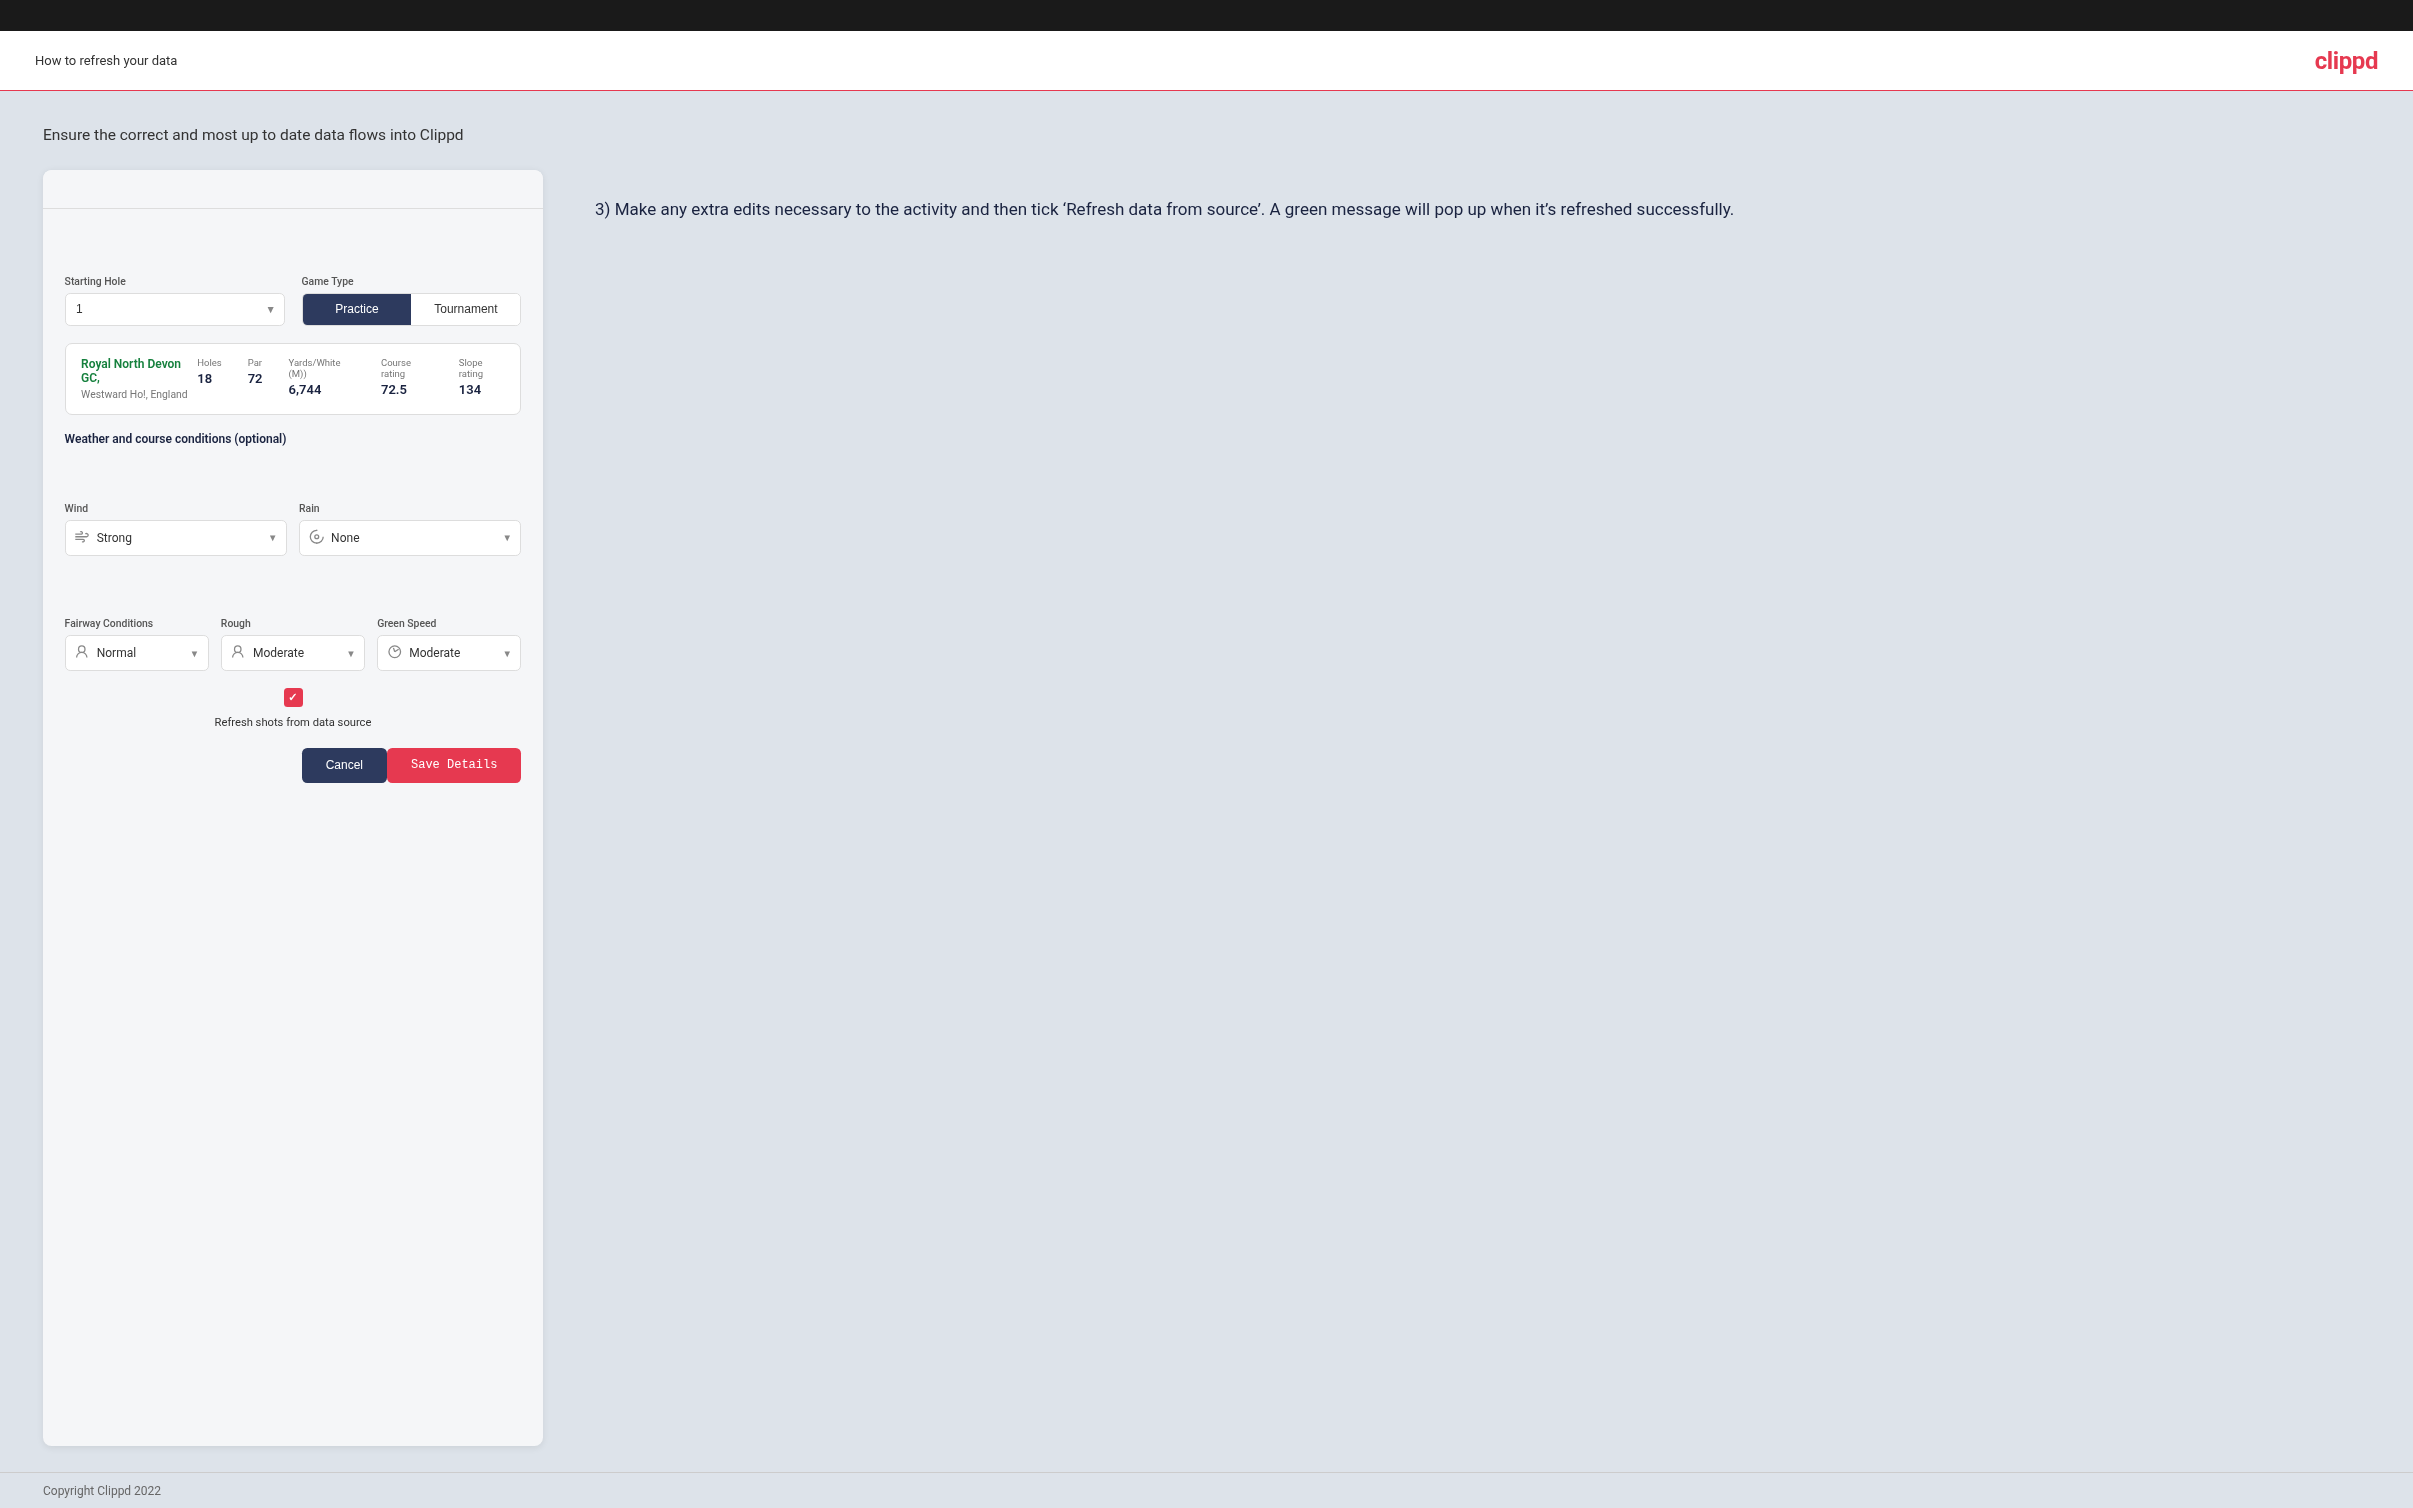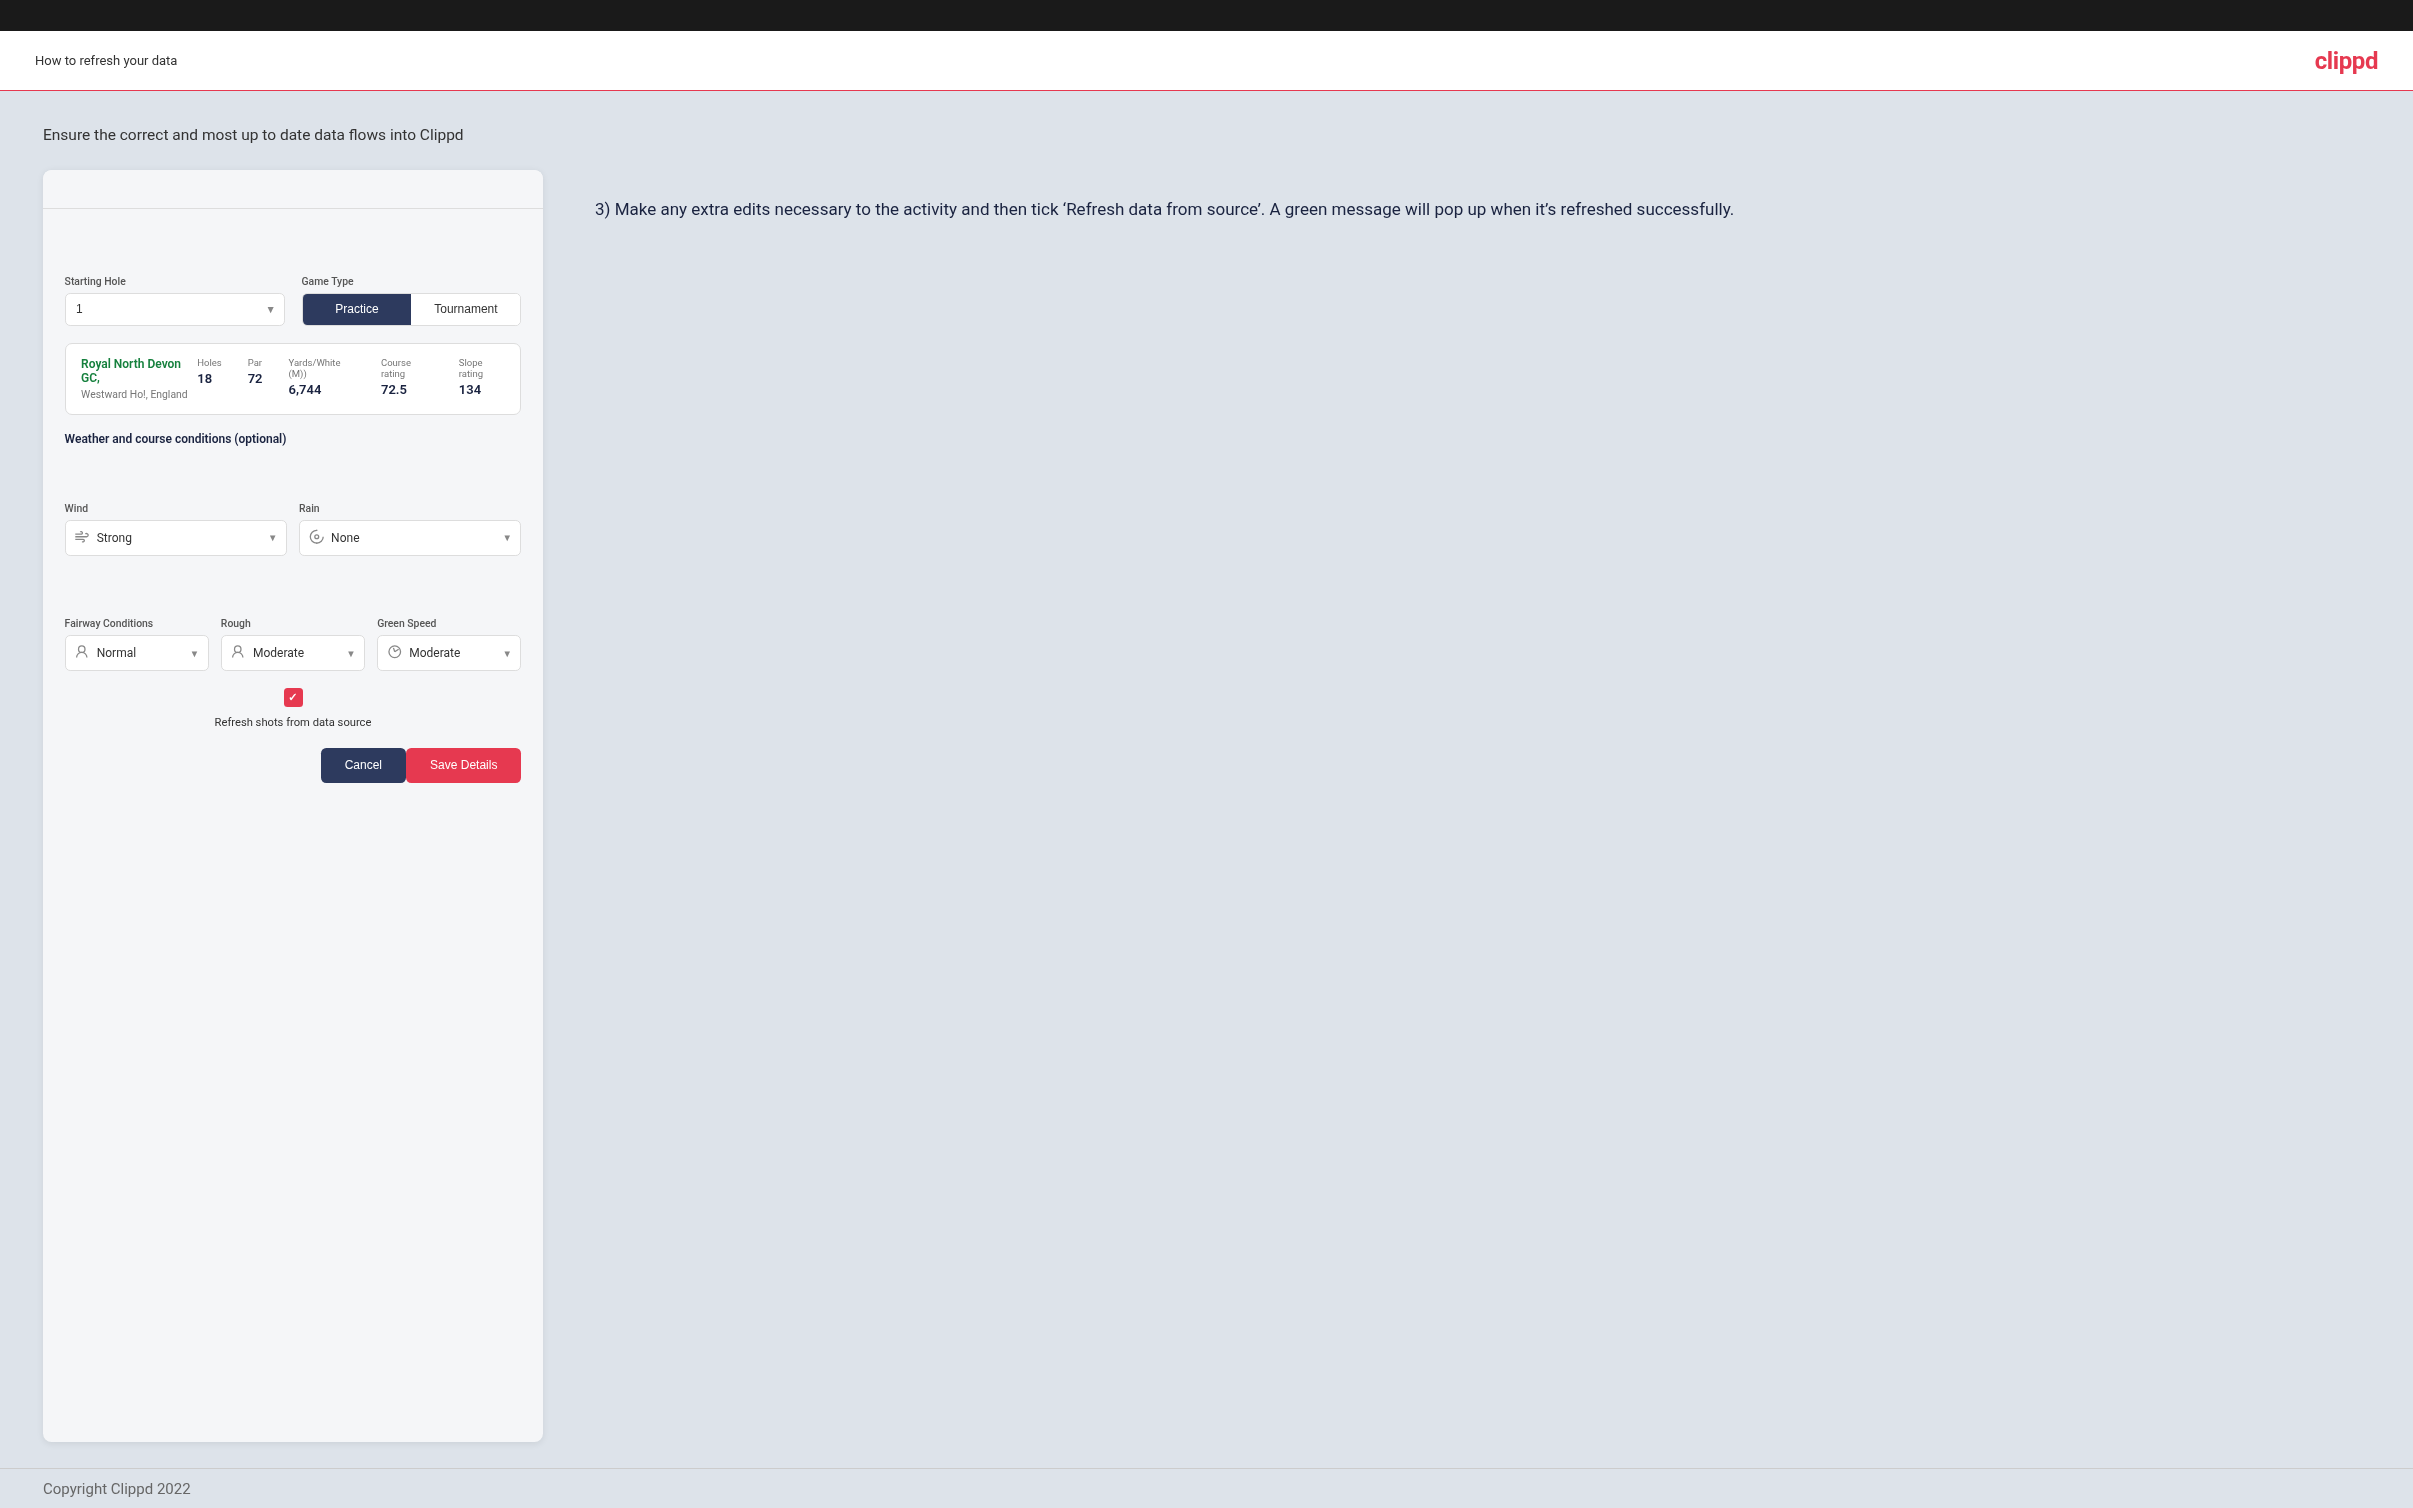--- a/index.html
+++ b/index.html
@@ -280,36 +280,37 @@
     }
     .btn-save {
       background: #e63950;
       color: #fff;
       border: none;
       border-radius: 5.2px;
       padding: 10.4px 24px;
       font-size: 12px;
       font-weight: 500;
       cursor: pointer;
+      font-family: Liberation Mono, monospace;
     }
     
     .instructions-panel {
       flex: 1;
       padding: 26px 17px 17px 17px;
     }
     .instructions-text {
       font-size: 17px;
       color: #1a2340;
       line-height: 1.6;
     }
     
     .footer {
       background: #dde3ea;
       padding: 10.4px 43px;
-      font-size: 15px;
+      font-size: 12px;
       color: #666;
       border-top: 0.9px solid #ccc;
     }
   </style>
 </head>
 <body>
 
 <div class="top-bar"></div>
 
 <div class="header">

